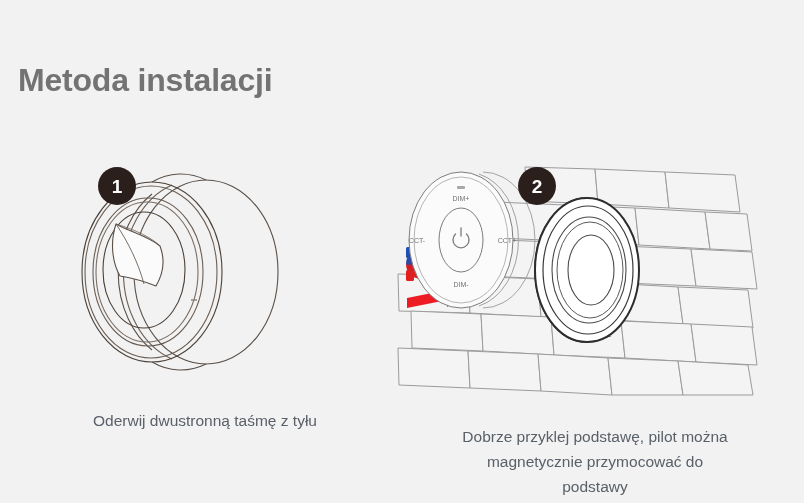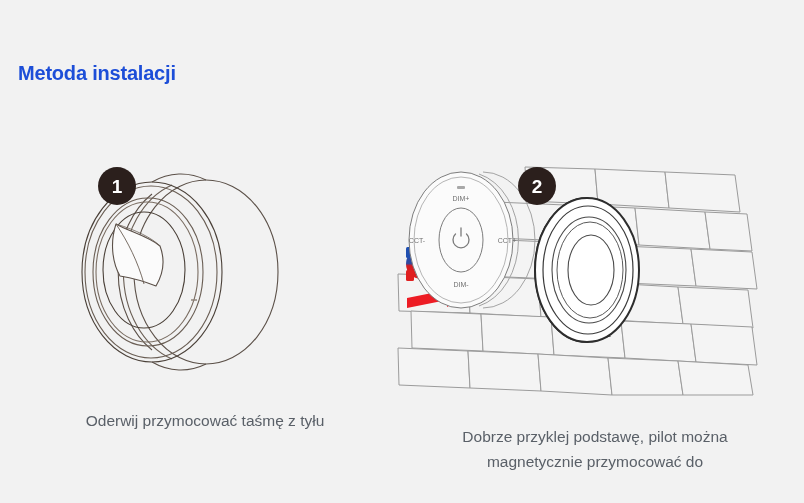--- a/index.html
+++ b/index.html
@@ -18,23 +18,23 @@
     position: absolute;
     inset: 0;
     background: #f2f2f2;
   }
 
   
   .page-title {
     position: absolute;
     left: 18px;
     top: 62px;
-    font-size: 20px;
+    font-size: 32px;
     font-weight: bold;
-    color: #1d4ed8;
+    color: #737373;
     letter-spacing: -0.2px;
     white-space: nowrap;
   }
 
   
   .step {
     position: absolute;
     top: 150px;
   }
   .step-1 { left: 20px;  width: 370px; }
@@ -118,21 +118,21 @@
                    C 126 132 112 128 100 126 C 92 112 90 92 96 74 Z" fill="#fbfbfb" stroke="#5b5048" stroke-width="1.1" stroke-linejoin="round"></path>
           <path d="M 96 74 C 108 92 118 112 124 134" fill="none" stroke="#6a5e54" stroke-width="0.9"></path>
           <path d="M 96 74 C 116 80 132 88 140 96" fill="none" stroke="#6a5e54" stroke-width="0.8"></path>
         </g>
 
         <path d="M 171 150 L 177 150" stroke="#8a7f74" stroke-width="1.4"></path>
       </svg>
     </div>
 
     <div class="caption cap-1">
-      <span>Oderwij przymocować taśmę z tyłu</span>
+      <span>Oderwij dwustronną taśmę z tyłu</span>
     </div>
   </div>
 
   <div class="step step-2">
 
     <div class="badge badge-2">2</div>
 
     <div class="figure">
       <svg width="400" height="245" viewBox="0 0 400 245">
 
@@ -232,16 +232,17 @@
           <text x="494" y="93" text-anchor="middle" font-family="Liberation Sans, sans-serif" font-size="7" fill="#707070">CCT+</text>
           <text x="448" y="137" text-anchor="middle" font-family="Liberation Sans, sans-serif" font-size="7" fill="#707070">DIM-</text>
         </g>
 
       </svg>
     </div>
 
     <div class="caption cap-2">
       <div>Dobrze przyklej podstawę, pilot można</div>
       <div>magnetycznie przymocować do</div>
+      <div>podstawy</div>
     </div>
   </div>
 
 </div>
 
 </body></html>

